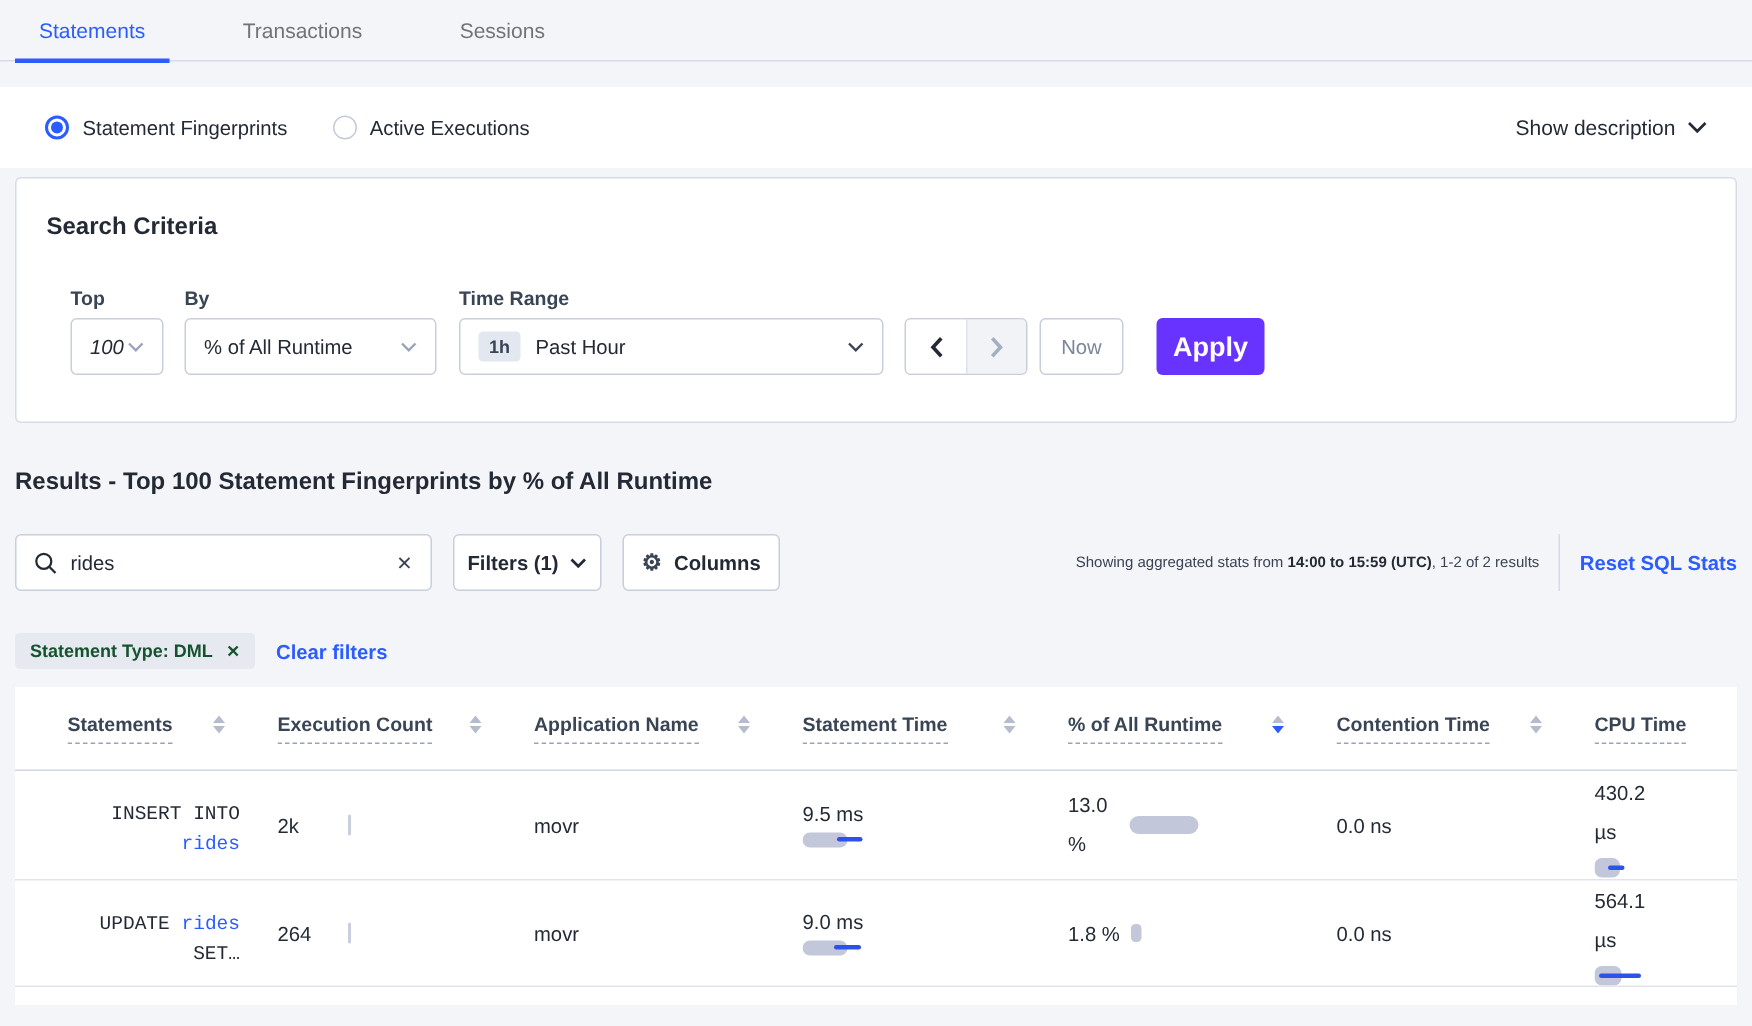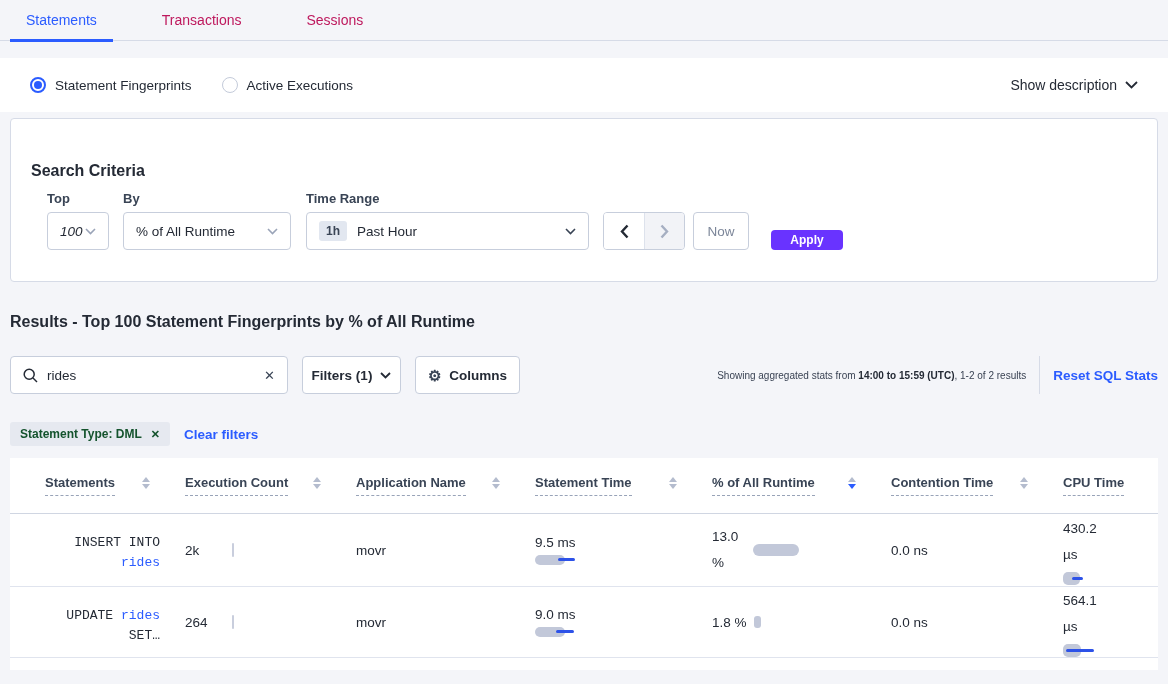--- a/index.html
+++ b/index.html
@@ -1,47 +1,47 @@
 <!DOCTYPE html>
 <html><head>
 <meta charset="utf-8">
 <style>
   * { margin:0; padding:0; box-sizing:border-box; }
   html,body { width:1168px; height:684px; overflow:hidden; }
   body { background:#F4F5F9; font-family:"Liberation Sans", sans-serif; color:#242A35; }
 
   
   .tabbar { display:flex; align-items:flex-end; height:41px; border-bottom:1px solid #D6DBE7; padding-left:10px; gap:33px; }
-  .tab { padding:0 16px 11px 16px; font-size:14px; color:#be185d; cursor:pointer; border-bottom:3px solid transparent; margin-bottom:-2px; }
+  .tab { padding:0 16px 11px 16px; font-size:14px; color:#737373; cursor:pointer; border-bottom:3px solid transparent; margin-bottom:-2px; }
   .tab.active { color:#2B5CFF; border-bottom-color:#2B5CFF; }
 
   
   .view-bar { margin-top:17px; height:54px; background:#fff; display:flex; align-items:center; padding:0 30px; }
   .radio-opt { display:flex; align-items:center; gap:9px; cursor:pointer; font-size:13.5px; color:#242A35; }
   .radio-opt + .radio-opt { margin-left:30px; }
   .radio { width:16px; height:16px; border-radius:50%; border:1px solid #C4CBDA; background:#fff; display:flex; align-items:center; justify-content:center; }
   .radio.on { border:2px solid #2B5CFF; }
   .radio.on .radio-dot { width:8px; height:8px; border-radius:50%; background:#2B5CFF; }
   .show-desc { margin-left:auto; display:flex; align-items:center; gap:8px; font-size:14px; cursor:pointer; }
 
   
   .card { margin:6px 10px 0; height:164px; background:#fff; border:1px solid #D6DBE7; border-radius:4px; position:relative; }
-  .card-title { position:absolute; left:20px; top:43px; font-size:16px; font-weight:700; color:#242A35; }
+  .card-title { position:absolute; left:20px; top:24px; font-size:16px; font-weight:700; color:#242A35; }
   .fields { position:absolute; left:36px; top:72px; display:flex; align-items:flex-end; }
   .field { display:flex; flex-direction:column; }
   .field-label { font-size:13px; font-weight:700; color:#394455; margin-bottom:6px; }
   .select { height:38px; border:1px solid #C7CEDC; border-radius:4px; background:#fff; display:flex; align-items:center; padding:0 12px; font-size:13.5px; color:#242A35; cursor:pointer; }
   .select .chev { margin-left:auto; }
   .w-top{ width:62px;font-style:italic; } .w-by{ width:168px; margin-left:14px; } .w-time{ width:283px; margin-left:15px; }
   .badge-1h { background:#E2E7F0; color:#394455; font-size:12px; font-weight:700; padding:3px 7px; border-radius:3px; margin-right:10px; }
   .arrow-group { margin-left:14px; display:flex; height:38px; border:1px solid #C7CEDC; border-radius:4px; overflow:hidden; }
   .arrow-btn { width:40px; height:100%; display:flex; align-items:center; justify-content:center; background:#fff; cursor:pointer; }
   .arrow-btn.disabled { background:#F2F3F7; cursor:default; border-left:1px solid #DDE2EC; }
   .btn-now { margin-left:8px; width:56px; height:38px; border:1px solid #C7CEDC; border-radius:4px; background:#fff; color:#7C8699; font-size:13.5px; display:flex; align-items:center; justify-content:center; cursor:pointer; }
-  .btn-apply { margin-left:22px; width:72px; height:20px; border-radius:4px; background:#6933FF; color:#fff; font-size:12px; font-weight:700; display:flex; align-items:center; justify-content:center; cursor:pointer; }
+  .btn-apply { margin-left:22px; width:72px; height:38px; border-radius:4px; background:#6933FF; color:#fff; font-size:18px; font-weight:700; display:flex; align-items:center; justify-content:center; cursor:pointer; }
 
   
   .results-heading { margin:31px 0 0 10px; font-size:16px; font-weight:700; color:#242A35; }
   .controls-row { margin:25px 10px 0; height:38px; display:flex; align-items:center; }
   .searchbox { width:278px; height:38px; border:1px solid #C7CEDC; border-radius:4px; background:#fff; display:flex; align-items:center; padding:0 12px; }
   .searchbox input { border:none; outline:none; flex:1; font-size:13.5px; color:#242A35; margin-left:9px; font-family:"Liberation Sans", sans-serif; background:transparent; }
   .clear-x { color:#394455; font-size:13px; cursor:pointer; }
   .btn-outline { height:38px; border:1px solid #C7CEDC; border-radius:4px; background:#fff; display:flex; align-items:center; justify-content:center; gap:8px; font-size:13.5px; font-weight:600; color:#242A35; cursor:pointer; }
   .btn-filters { margin-left:14px; width:99px; }
   .btn-columns { margin-left:14px; width:105px; }

